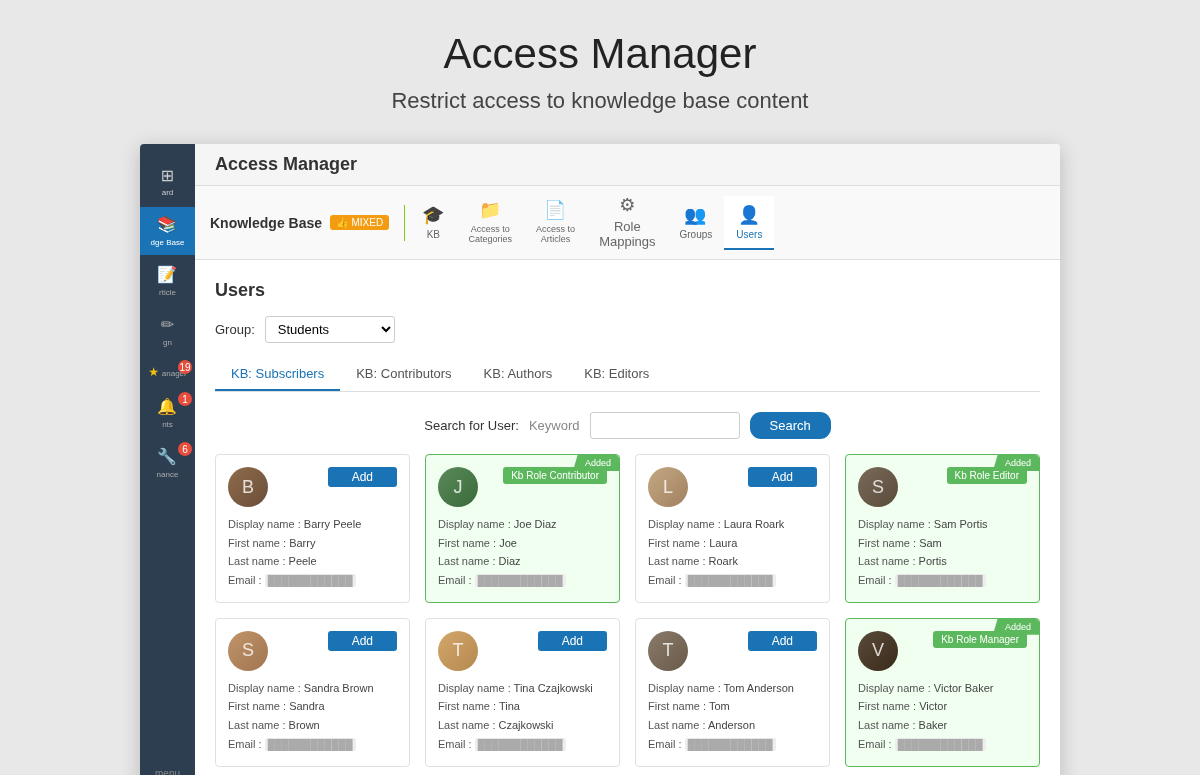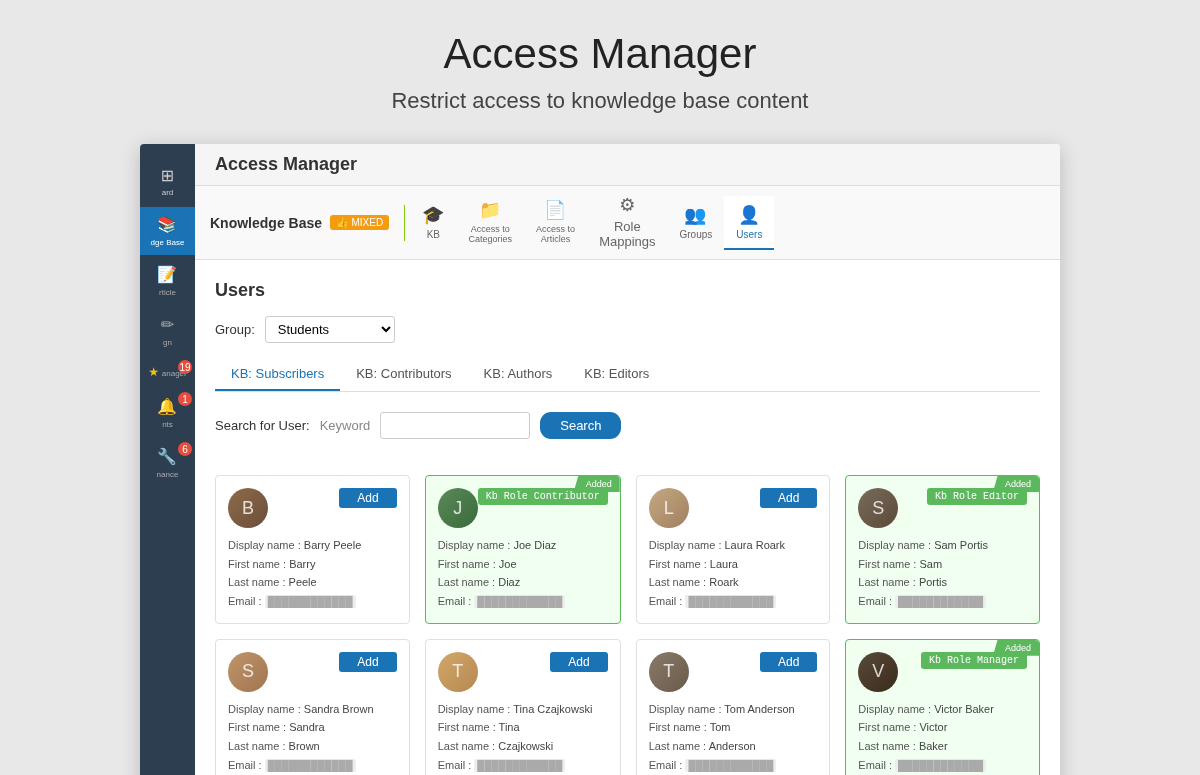--- a/index.html
+++ b/index.html
@@ -195,21 +195,22 @@
     }
     .role-tab.active {
       color: #1a73b5;
       border-bottom: 2px solid #1a73b5;
     }
     
     .search-row {
       display: flex;
       align-items: center;
       gap: 10px;
-      margin-bottom: 36px;
+      margin-bottom: 15px;
+      justify-content: center;
     }
     .search-label {
       font-size: 13px;
       color: #333;
     }
     .keyword-label {
       font-size: 13px;
       color: #888;
     }
     .search-input {
@@ -275,32 +276,31 @@
       align-items: center;
       justify-content: center;
       color: rgba(255,255,255,0.8);
       font-size: 18px;
     }
     .add-btn {
       background: #1a73b5;
       color: #fff;
       border: none;
       border-radius: 3px;
-      padding: 3px 18px;
+      padding: 3px 24px;
       font-size: 12px;
       cursor: pointer;
     }
     .role-badge {
       background: #5cb85c;
       color: #fff;
       font-size: 10px;
       padding: 3px 8px;
       border-radius: 3px;
       white-space: nowrap;
-      font-family: Liberation Mono, monospace;
     }
     .added-ribbon {
       position: absolute;
       top: 0;
       right: 0;
       background: #5cb85c;
       color: #fff;
       font-size: 9px;
       padding: 3px 8px 3px 12px;
       clip-path: polygon(10% 0%, 100% 0%, 100% 100%, 0% 100%);

